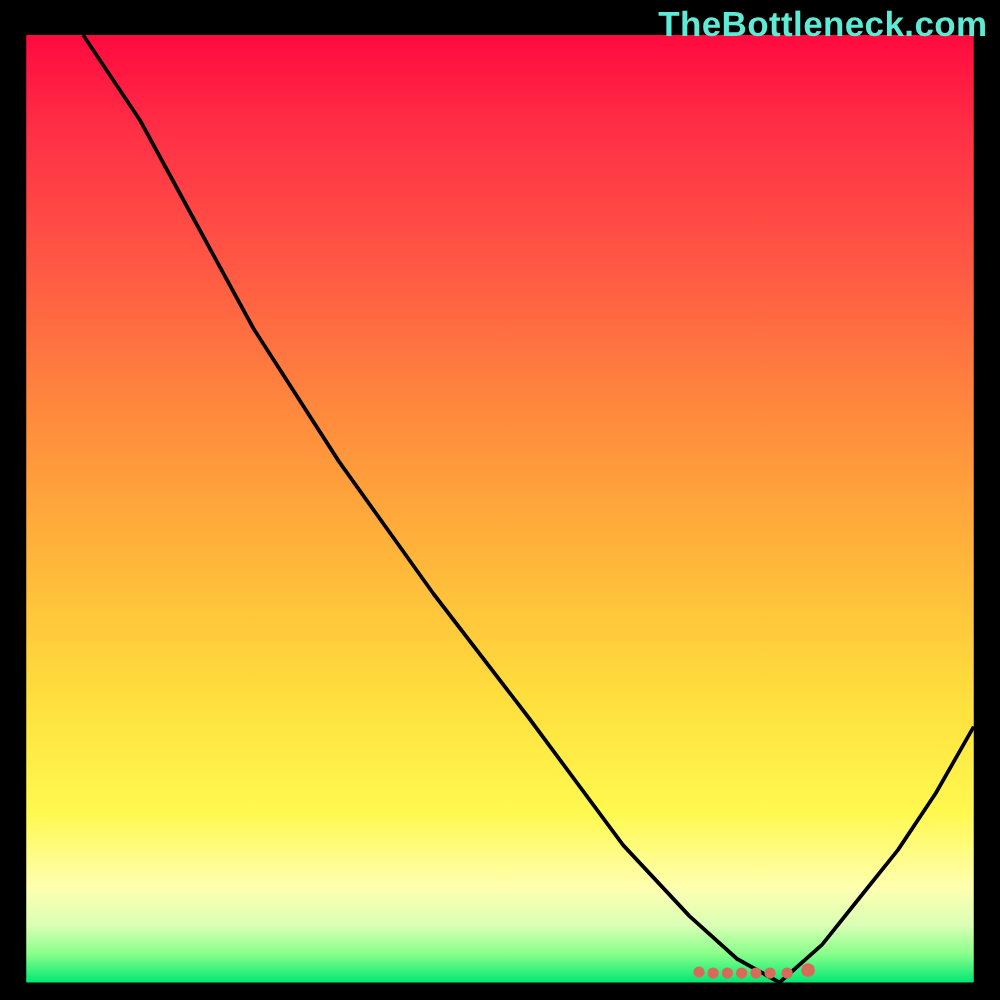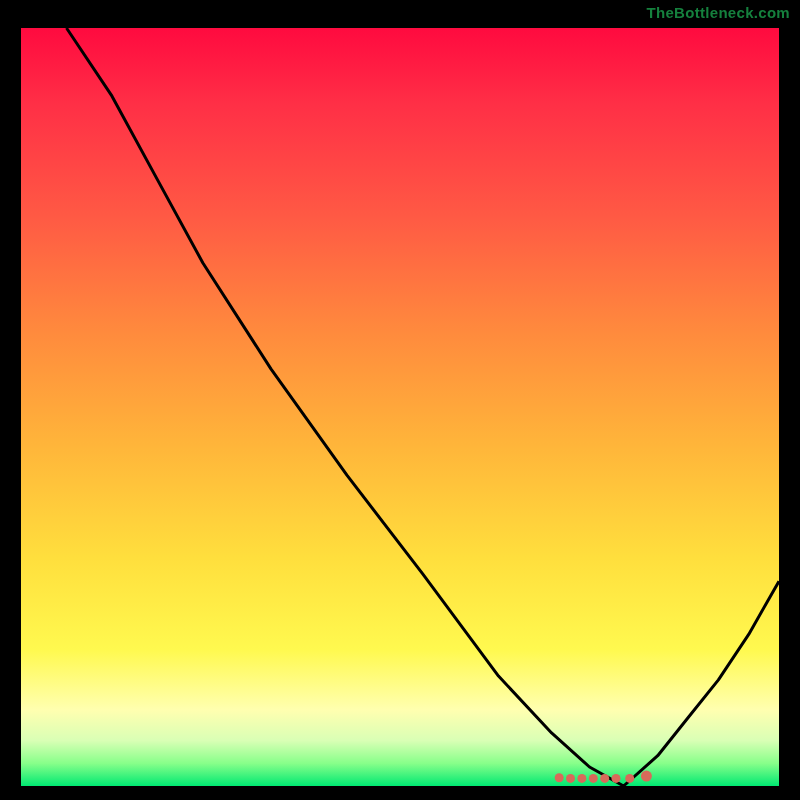--- a/index.html
+++ b/index.html
@@ -14,22 +14,22 @@
   .stage {
     position: relative;
     width: 800px;
     height: 800px;
     background: #000;
   }
   .watermark {
     position: absolute;
     top: 4px;
     right: 10px;
-    color: #15803d;
-    font-size: 15px;
+    color: #5eead4;
+    font-size: 28px;
     font-weight: 600;
     letter-spacing: 0.3px;
     z-index: 5;
     text-align: center;
   }
   .plot {
     position: absolute;
     left: 21px;
     top: 28px;
     width: 758px;

